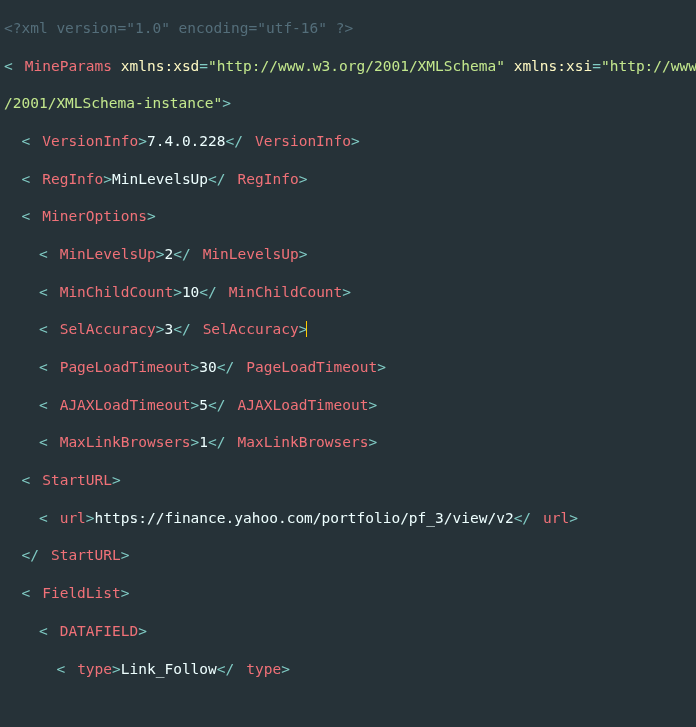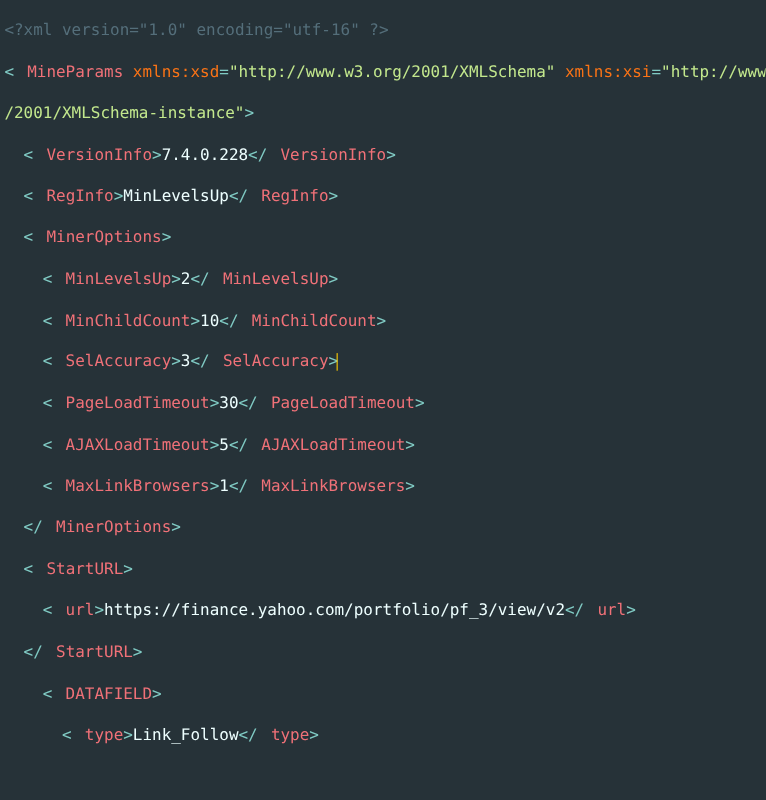--- a/index.html
+++ b/index.html
@@ -15,21 +15,21 @@
     height: 727px;
   }
   .code {
     padding: 0 4px;
     white-space: pre;
   }
   .ln { display: block; }
   .pi { color: #546e7a; }          
   .br { color: #80cbc4; }          
   .tg { color: #f07178; margin-left: 12px; }          
-  .at { color: #f97316; }          
+  .at { color: #fef9c3; }          
   .eq { color: #80cbc4; }          
   .st { color: #c3e88d; }          
   .tx { color: #eeffff; margin-top: 20px; }          
   .cursor {
     display: inline-block;
     width: 1px;
     height: 1.1em;
     background: #ffcc00;
     vertical-align: text-bottom;
     margin-left: -1px;
@@ -44,24 +44,24 @@
 <span class="ln"><span class="st"><span>/2001/XMLSchema-instance</span>"</span><span class="br">&gt;</span></span>
 <span class="ln"><span>  </span><span class="br">&lt;</span><span class="tg">VersionInfo</span><span class="br">&gt;</span><span class="tx">7.4.0.228</span><span class="br">&lt;/</span><span class="tg">VersionInfo</span><span class="br">&gt;</span></span>
 <span class="ln"><span>  </span><span class="br">&lt;</span><span class="tg">RegInfo</span><span class="br">&gt;</span><span class="tx">MinLevelsUp</span><span class="br">&lt;/</span><span class="tg">RegInfo</span><span class="br">&gt;</span></span>
 <span class="ln"><span>  </span><span class="br">&lt;</span><span class="tg">MinerOptions</span><span class="br">&gt;</span></span>
 <span class="ln"><span>    </span><span class="br">&lt;</span><span class="tg">MinLevelsUp</span><span class="br">&gt;</span><span class="tx">2</span><span class="br">&lt;/</span><span class="tg">MinLevelsUp</span><span class="br">&gt;</span></span>
 <span class="ln"><span>    </span><span class="br">&lt;</span><span class="tg">MinChildCount</span><span class="br">&gt;</span><span class="tx">10</span><span class="br">&lt;/</span><span class="tg">MinChildCount</span><span class="br">&gt;</span></span>
 <span class="ln"><span>    </span><span class="br">&lt;</span><span class="tg">SelAccuracy</span><span class="br">&gt;</span><span class="tx">3</span><span class="br">&lt;/</span><span class="tg">SelAccuracy</span><span class="br">&gt;</span><span class="cursor"></span></span>
 <span class="ln"><span>    </span><span class="br">&lt;</span><span class="tg">PageLoadTimeout</span><span class="br">&gt;</span><span class="tx">30</span><span class="br">&lt;/</span><span class="tg">PageLoadTimeout</span><span class="br">&gt;</span></span>
 <span class="ln"><span>    </span><span class="br">&lt;</span><span class="tg">AJAXLoadTimeout</span><span class="br">&gt;</span><span class="tx">5</span><span class="br">&lt;/</span><span class="tg">AJAXLoadTimeout</span><span class="br">&gt;</span></span>
 <span class="ln"><span>    </span><span class="br">&lt;</span><span class="tg">MaxLinkBrowsers</span><span class="br">&gt;</span><span class="tx">1</span><span class="br">&lt;/</span><span class="tg">MaxLinkBrowsers</span><span class="br">&gt;</span></span>
-<span class="ln"><span>  </span><span class="br">&lt;/</span><span class="tg">MinerOptions</span><span class="br">&gt;</span></span>
 <span class="ln"><span>  </span><span class="br">&lt;</span><span class="tg">StartURL</span><span class="br">&gt;</span></span>
 <span class="ln"><span>    </span><span class="br">&lt;</span><span class="tg">url</span><span class="br">&gt;</span><span class="tx">https://finance.yahoo.com/portfolio/pf_3/view/v2</span><span class="br">&lt;/</span><span class="tg">url</span><span class="br">&gt;</span></span>
 <span class="ln"><span>  </span><span class="br">&lt;/</span><span class="tg">StartURL</span><span class="br">&gt;</span></span>
+<span class="ln"><span>  </span><span class="br">&lt;</span><span class="tg">FieldList</span><span class="br">&gt;</span></span>
 <span class="ln"><span>    </span><span class="br">&lt;</span><span class="tg">DATAFIELD</span><span class="br">&gt;</span></span>
 <span class="ln"><span>      </span><span class="br">&lt;</span><span class="tg">type</span><span class="br">&gt;</span><span class="tx">Link_Follow</span><span class="br">&lt;/</span><span class="tg">type</span><span class="br">&gt;</span></span>
 
 
 
 
 
 
 
 

